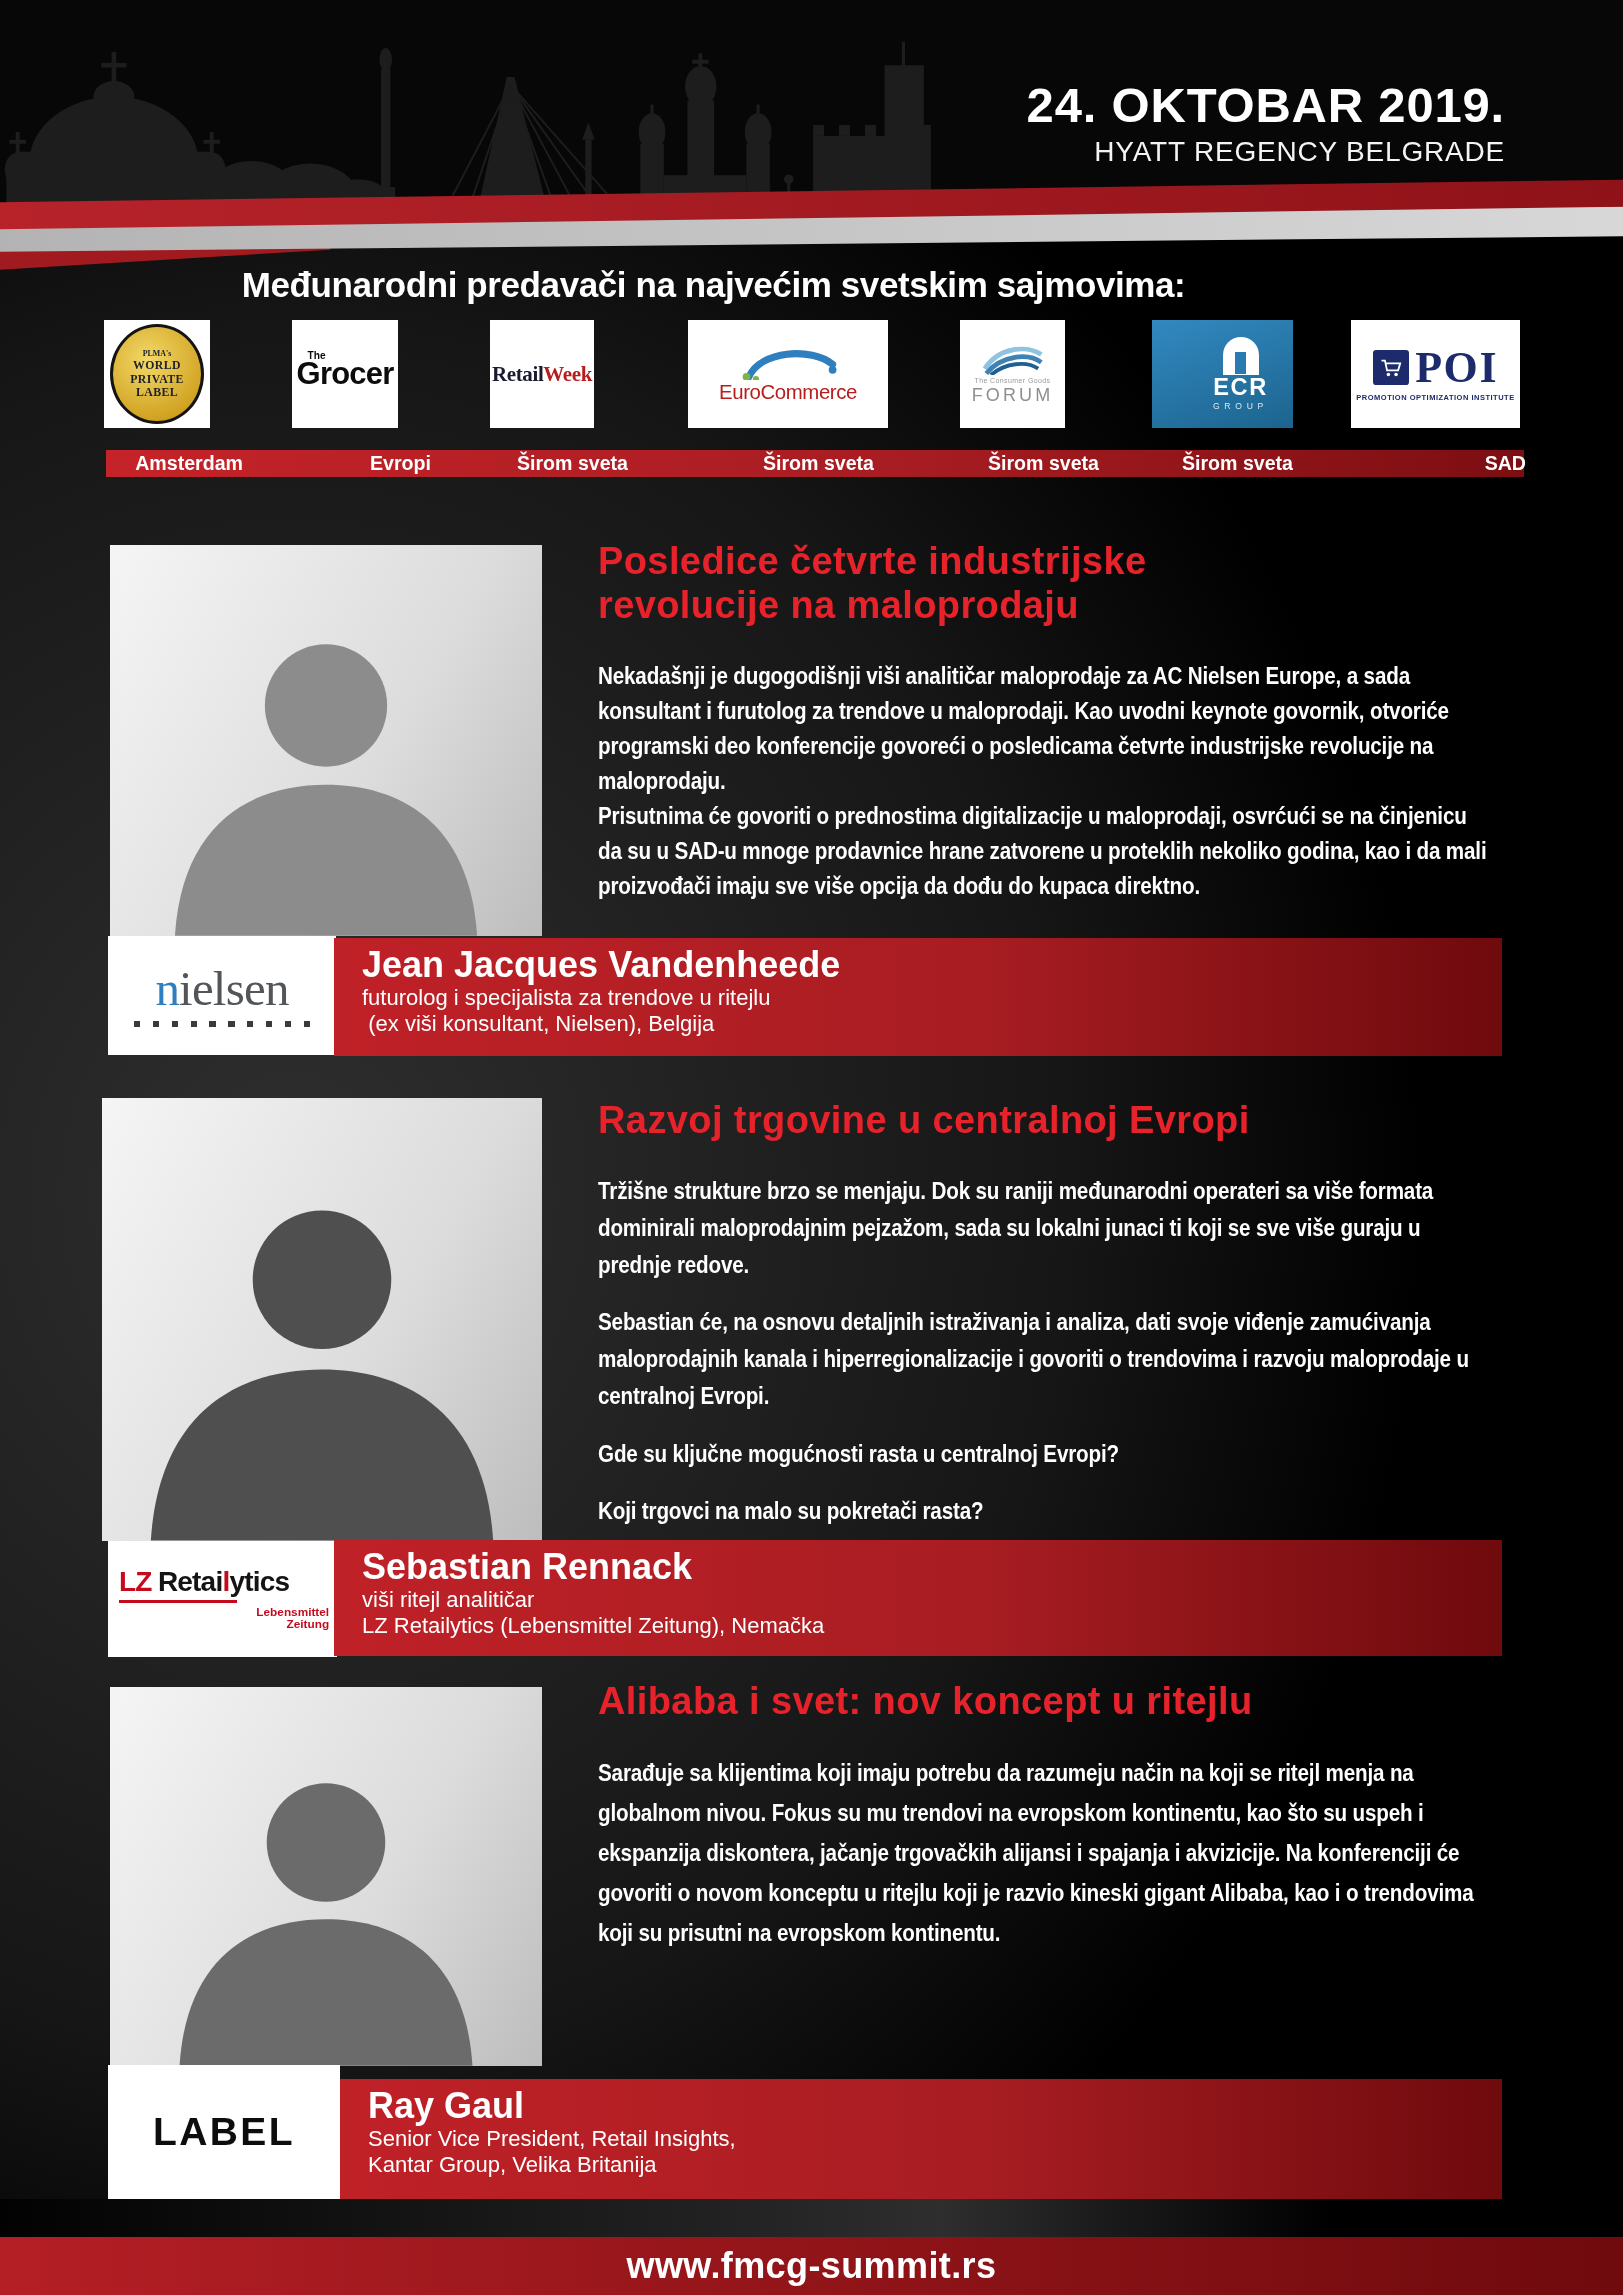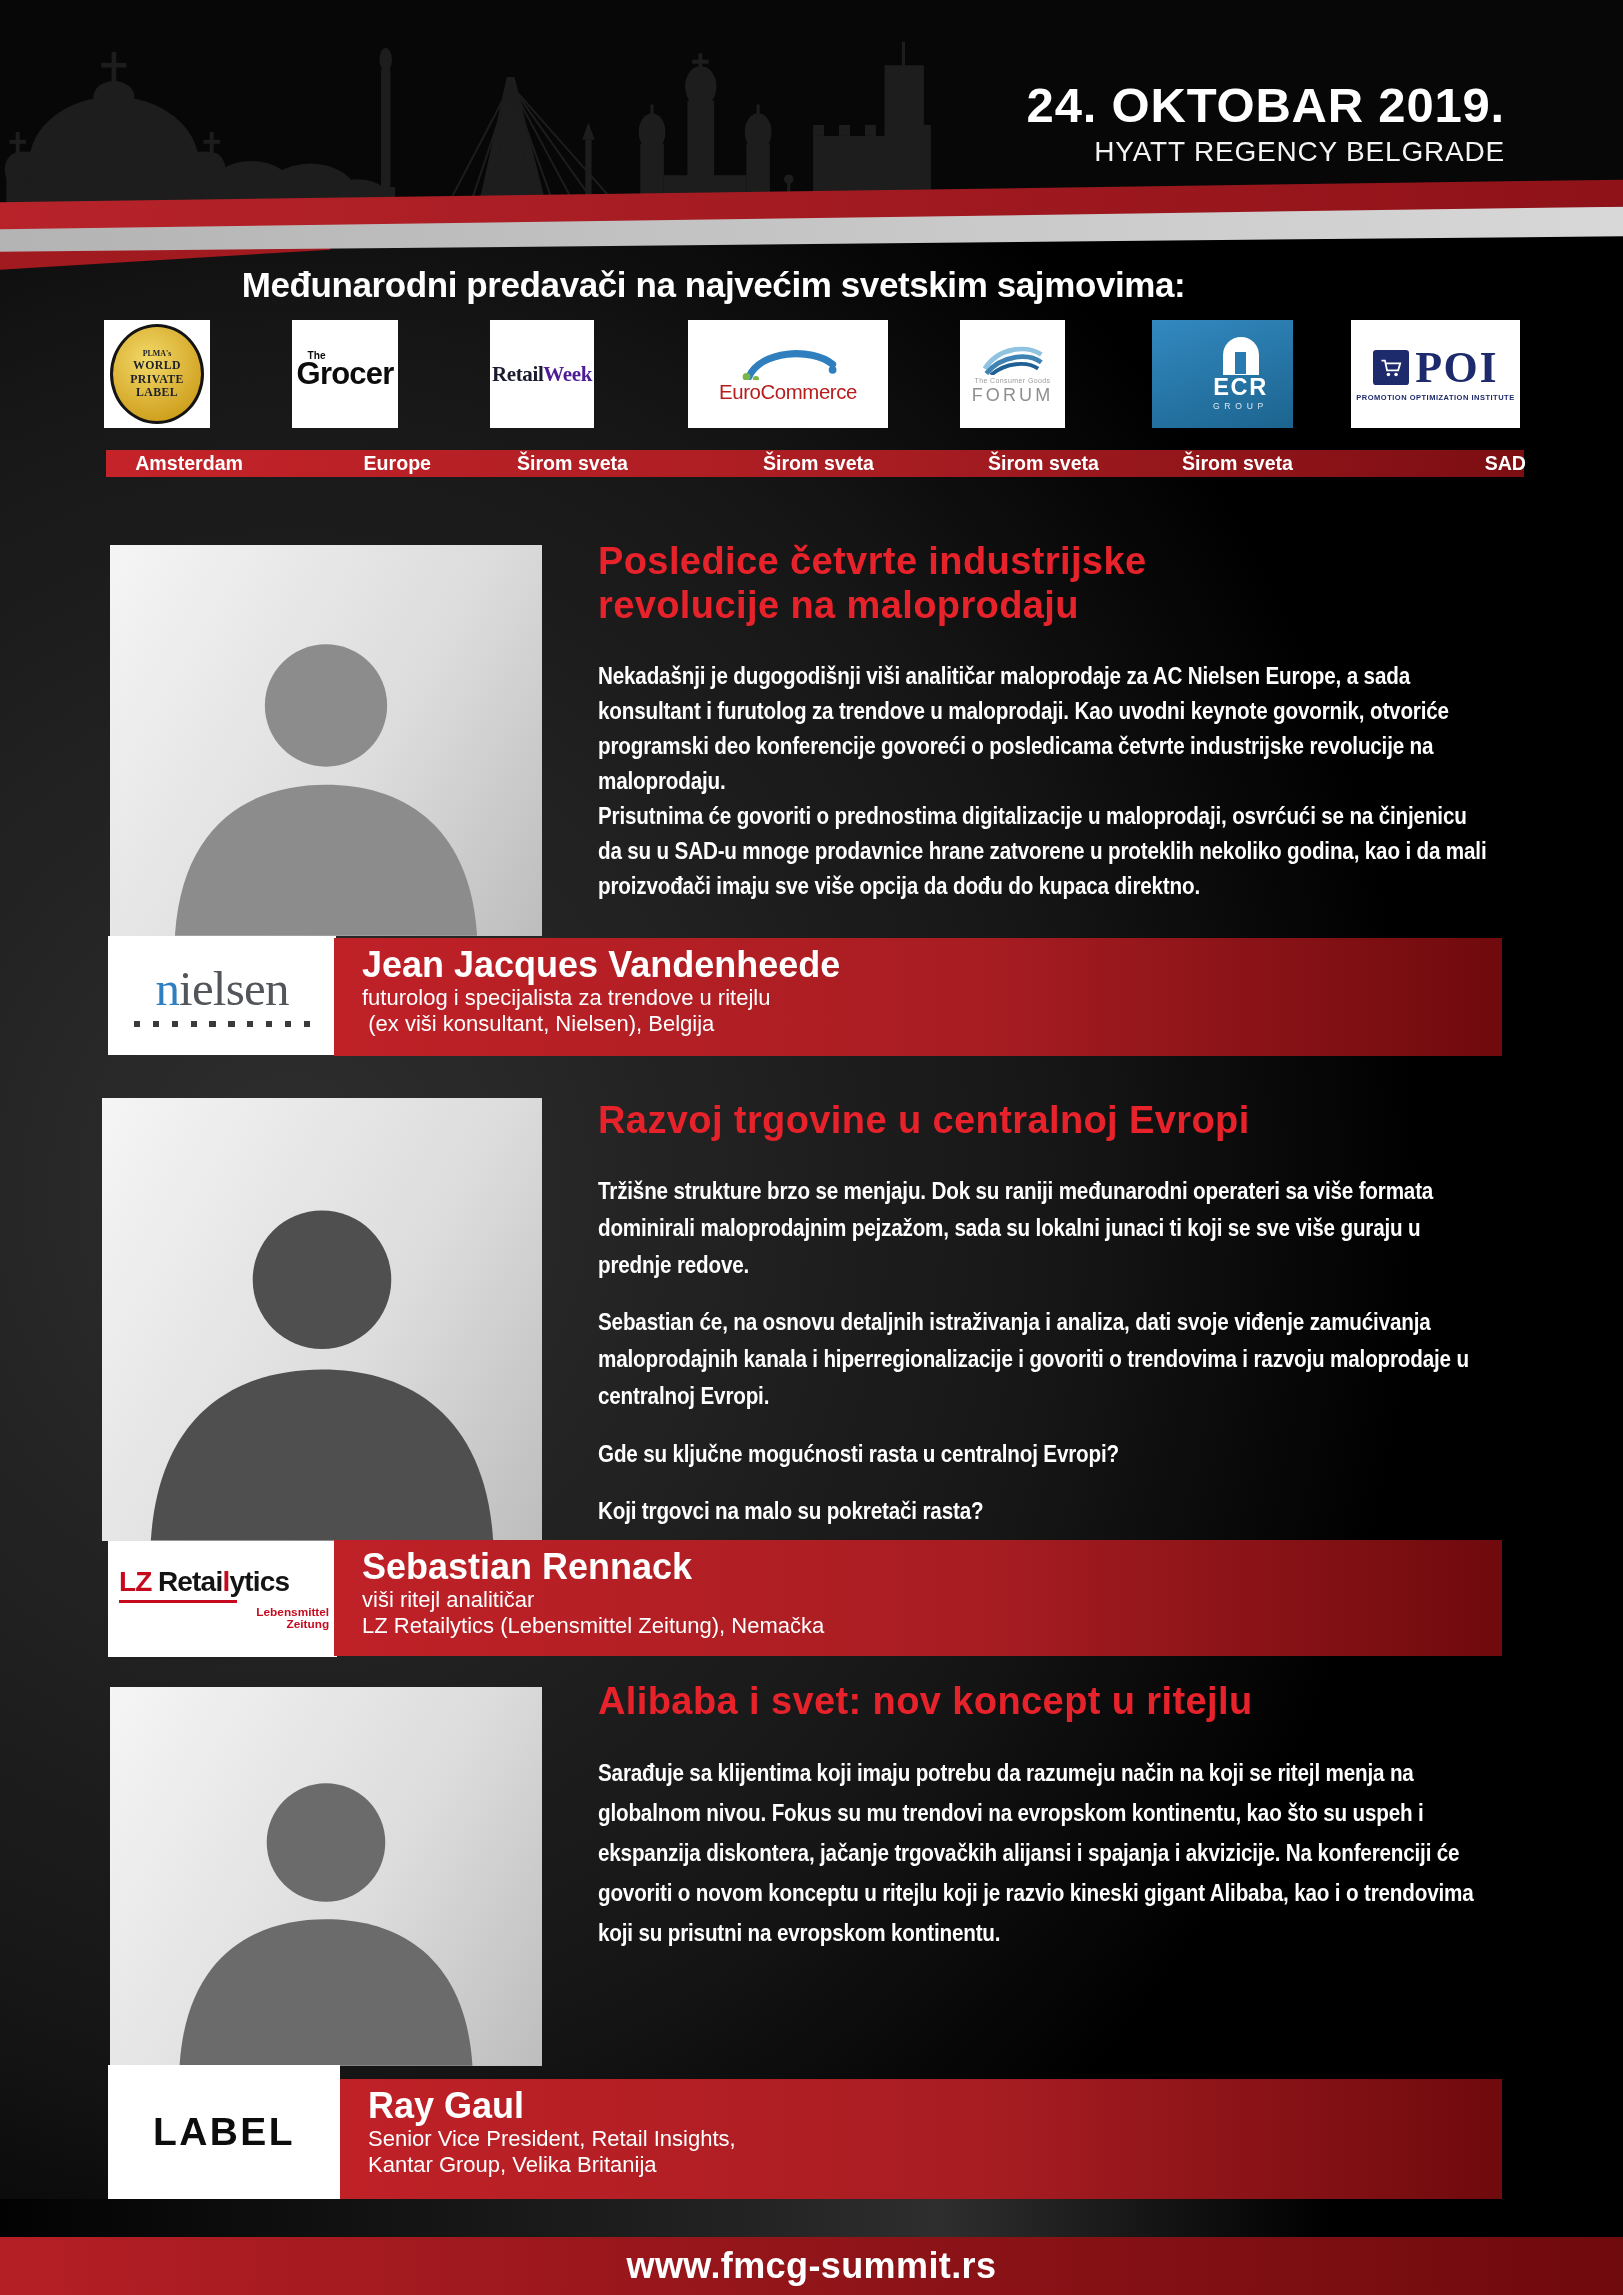--- a/index.html
+++ b/index.html
@@ -34,21 +34,21 @@
              display:flex;flex-direction:column;align-items:center;justify-content:center;
              font-family:"Liberation Serif",serif;color:#20222b;}
   .plma-top{font-size:7.9px;font-weight:bold;margin-bottom:1.6px;}
   .plma-line{font-size:11.8px;font-weight:bold;line-height:13.4px;letter-spacing:0.4px;}
 
   .grocer-wrap{position:relative;text-align:center;}
   .grocer-the{position:absolute;left:11px;top:-6.3px;font-size:10.2px;font-weight:bold;color:#0c0c0c;}
   .grocer-main{font-size:31px;font-weight:bold;letter-spacing:-0.8px;color:#0c0c0c;}
 
   .rw-wrap{font-family:"Liberation Serif",serif;font-size:21px;font-weight:bold;letter-spacing:-0.4px;}
-  .rw-1{color:#1b1b30;} .rw-2{color:#4c1d95;}
+  .rw-1{color:#1b1b30;} .rw-2{color:#b91c1c;}
 
   .ec-arc{display:block;margin-bottom:1.6px;}
   .ec-text{font-size:20.4px;color:#b91c1c;letter-spacing:-0.4px;}
 
   .cgf-swirl{display:block;margin-bottom:1.6px;}
   .cgf-small{font-size:7px;color:#9a9a9a;letter-spacing:0.4px;}
   .cgf-main{font-size:18px;color:#8f8f8f;letter-spacing:3.1px;font-weight:400;margin-top:0.8px;}
 
   .ecr-arch{width:36px;height:38px;background:#fff;border-radius:18px 18px 0 0;position:relative;margin-bottom:1.6px;}
   .ecr-arch::after{content:"";position:absolute;left:12.6px;top:15.7px;width:11px;height:22px;background:#2a7ab2;}
@@ -246,21 +246,21 @@
             <circle cx="26" cy="28" r="2.6" fill="#fff"></circle>
         </svg>
       </div>
       <div class="poi-main">POI</div>
     </div>
     <div class="poi-sub">PROMOTION OPTIMIZATION INSTITUTE</div>
   </div>
 
   <div class="location-bar">
     <div class="loc-label l1">Amsterdam</div>
-    <div class="loc-label l2">Europe</div>
+    <div class="loc-label l2">Evropi</div>
     <div class="loc-label l3">Širom sveta</div>
     <div class="loc-label l4">Širom sveta</div>
     <div class="loc-label l5">Širom sveta</div>
     <div class="loc-label l6">Širom sveta</div>
     <div class="loc-label l7">SAD</div>
   </div>
 
   <div class="photo p1">
     <svg class="sil" viewBox="0 0 100 100" preserveAspectRatio="xMidYMax meet">
       <circle cx="50" cy="36" r="17" fill="#8c8c8c"></circle>

